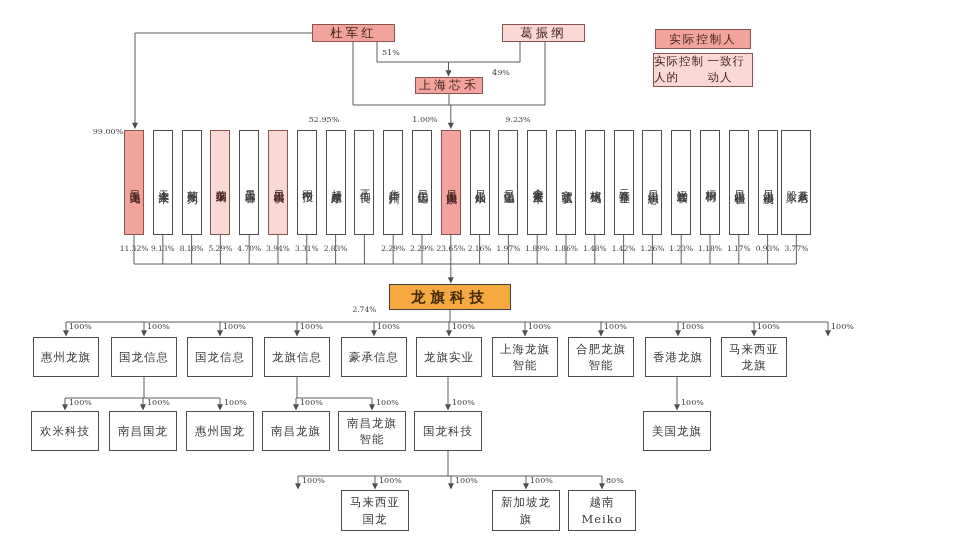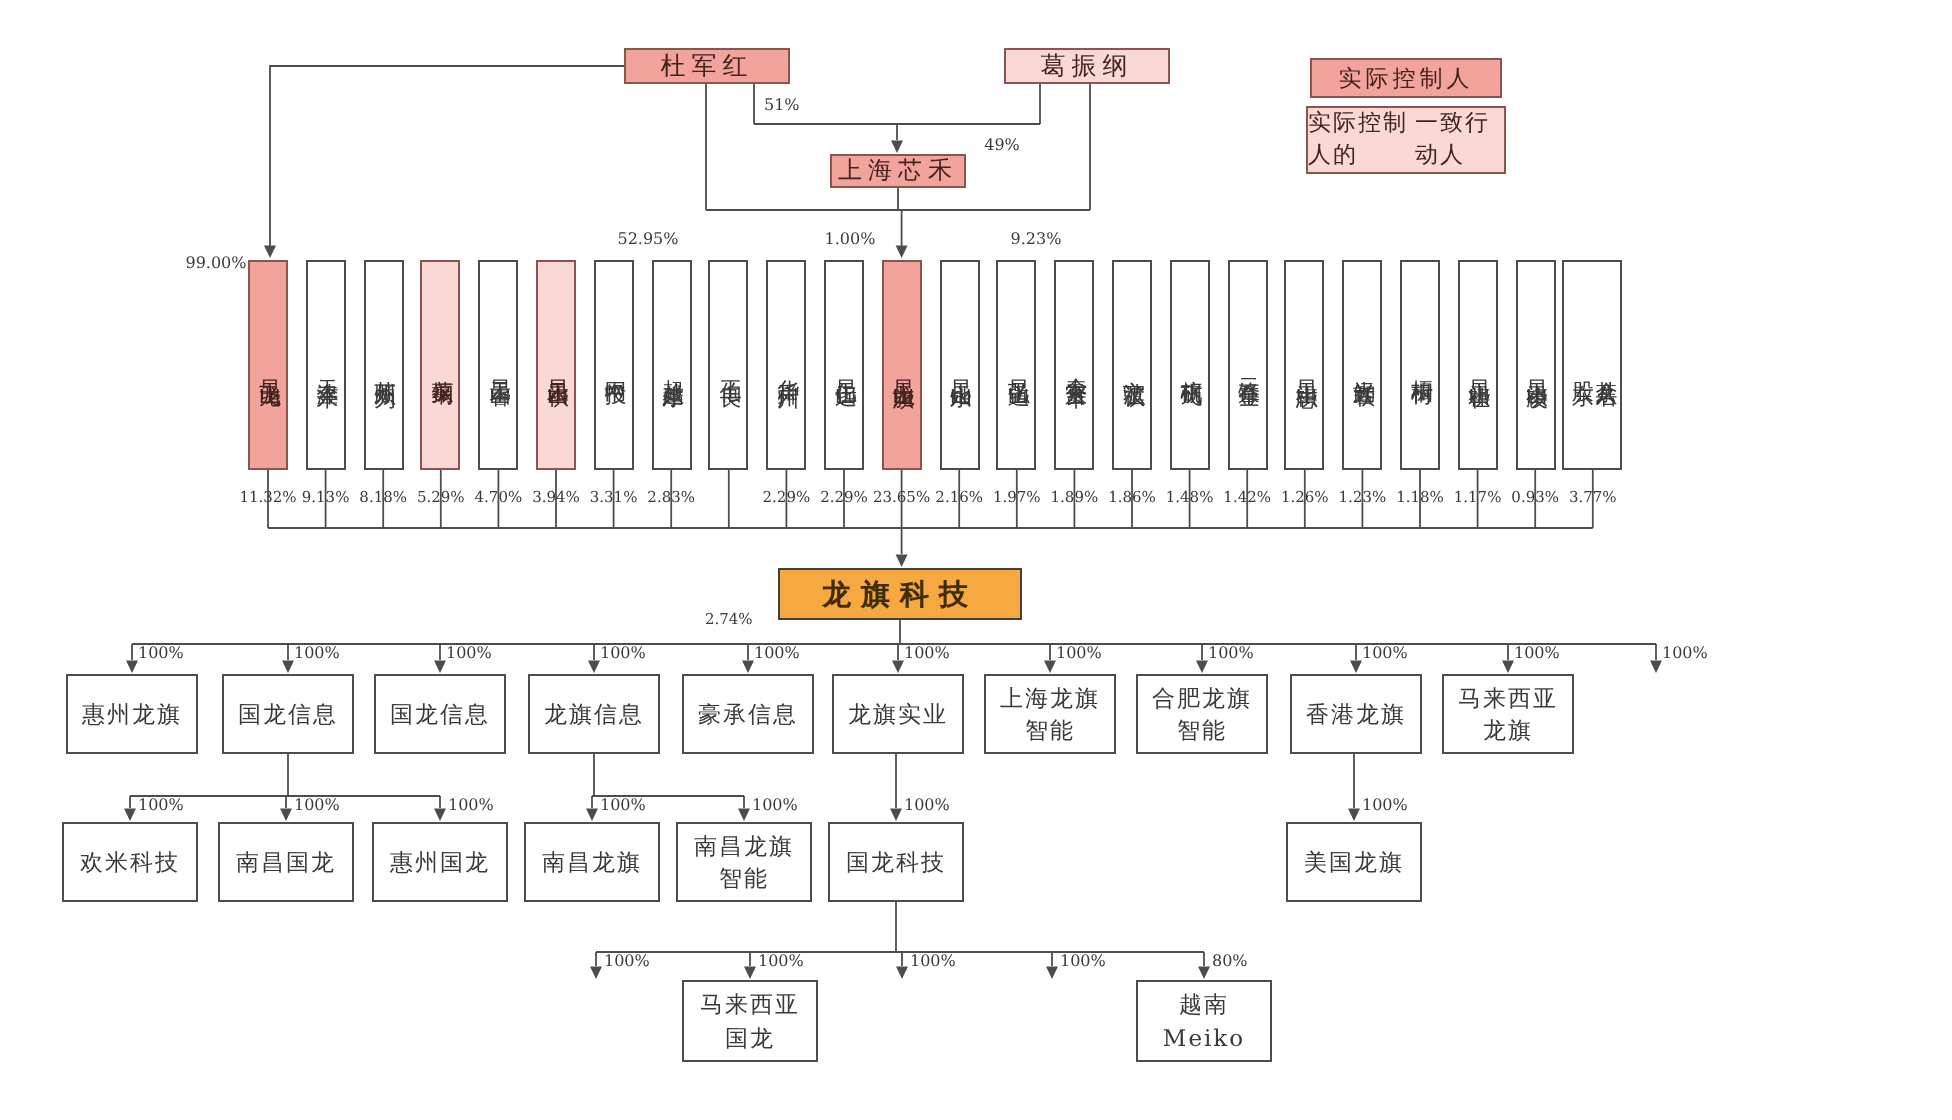--- a/index.html
+++ b/index.html
@@ -232,17 +232,19 @@
     <div class="pct pl" style="left: 376px; top: 399px; width: 30px; height: 10px;">100%</div>
     <div class="nbox" style="left: 414px; top: 411px; width: 68px; height: 40px;">国龙科技</div>
     <div class="pct pl" style="left: 452px; top: 399px; width: 30px; height: 10px;">100%</div>
     <div class="nbox" style="left: 643px; top: 411px; width: 68px; height: 40px;">美国龙旗</div>
     <div class="pct pl" style="left: 681px; top: 399px; width: 30px; height: 10px;">100%</div>
     <div class="pct pl" style="left: 302px; top: 477px; width: 30px; height: 10px;">100%</div>
     <div class="nbox" style="left: 341px; top: 490px; width: 68px; height: 41px;">马来西亚
 国龙</div>
     <div class="pct pl" style="left: 379px; top: 477px; width: 30px; height: 10px;">100%</div>
     <div class="pct pl" style="left: 455px; top: 477px; width: 30px; height: 10px;">100%</div>
+    <div class="nbox" style="left: 492px; top: 490px; width: 68px; height: 41px;">新加坡龙
+旗</div>
     <div class="pct pl" style="left: 530px; top: 477px; width: 30px; height: 10px;">100%</div>
     <div class="nbox" style="left: 568px; top: 490px; width: 68px; height: 41px;">越南
 Meiko</div>
     <div class="pct pl" style="left: 606px; top: 477px; width: 30px; height: 10px;">80%</div>
   </div>
 
 </body></html>

